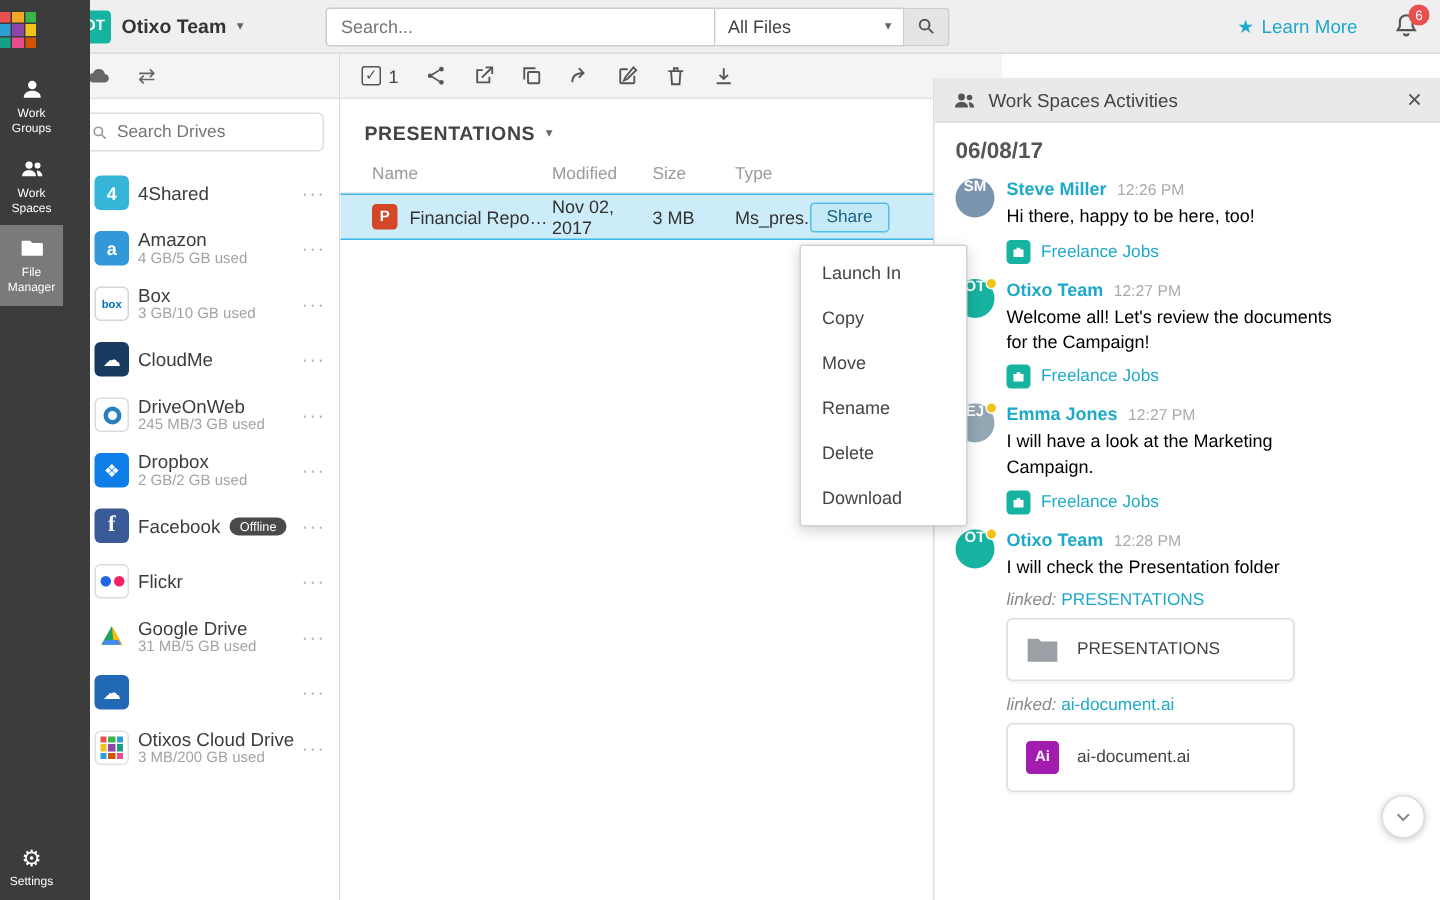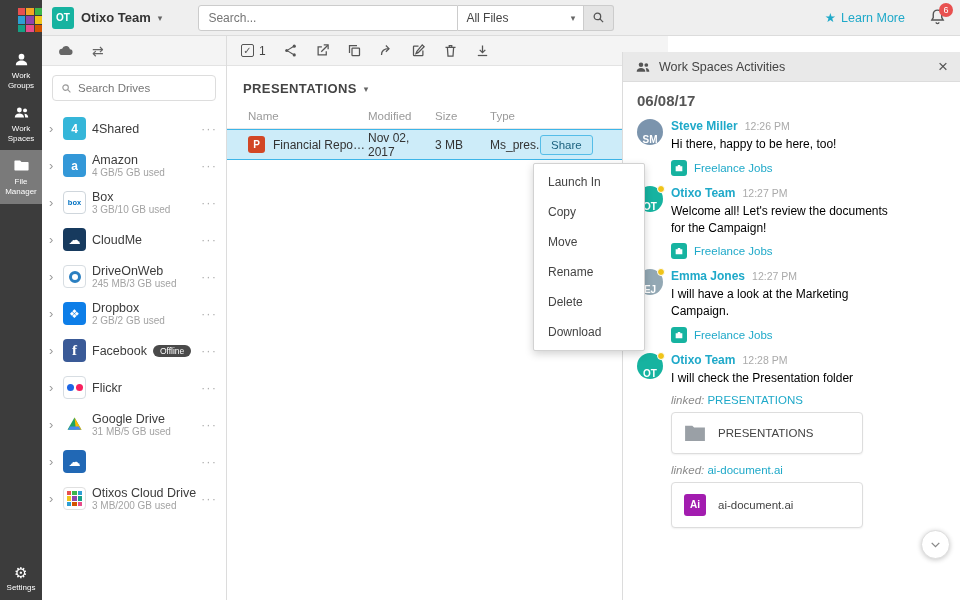--- a/index.html
+++ b/index.html
@@ -1,39 +1,39 @@
 <!DOCTYPE html>
 <html style="--accent: #1fa9c9; --teal: #16b3a0; --selection_bg: #cdecf9; --selection_border: #3db5e8; --badge_red: #e8504f;"><head>
 <meta charset="utf-8">
 <style>
   *{box-sizing:border-box;margin:0;padding:0}
   html,body{width:960px;height:600px;overflow:hidden}
   body{font-family:"Liberation Sans","DejaVu Sans",sans-serif;background:#fff;position:relative;font-size:12px;color:#333}
   .app{position:absolute;inset:0;width:960px;height:600px;background:#fff}
 
   
-  .rail{position:absolute;left:0;top:0;width:42px;height:600px;background:#3c3c3c;display:flex;flex-direction:column;align-items:flex-end;z-index:9}
+  .rail{position:absolute;left:0;top:0;width:60px;height:600px;background:#3c3c3c;display:flex;flex-direction:column;align-items:flex-start;z-index:9}
   .logo{width:24px;height:24px;margin:8px 0 12px;display:grid;grid-template-columns:repeat(3,1fr);gap:1px}
   .logo i{display:block}
   .logo i:nth-child(1){background:#e8504f}.logo i:nth-child(2){background:#f5a623}.logo i:nth-child(3){background:#3bb54a}
   .logo i:nth-child(4){background:#2e9fd4}.logo i:nth-child(5){background:#8e44ad}.logo i:nth-child(6){background:#f0c419}
   .logo i:nth-child(7){background:#16a085}.logo i:nth-child(8){background:#e74c8b}.logo i:nth-child(9){background:#d35400}
   .rail-item{width:42px;padding:7px 2px;display:flex;flex-direction:column;align-items:center;gap:3px;color:#fff;font-size:8px;text-align:center;line-height:1.2;cursor:pointer}
   .rail-item svg{width:17px;height:17px;fill:#fff}
   .rail-item.active{background:#7a7a7a}
   .rail-spacer{flex:1}
   .gear{font-size:15px;line-height:15px}
 
   
   .topbar{position:absolute;left:42px;top:0;right:0;height:36px;background:#efefef;border-bottom:1px solid #dcdcdc;display:flex;align-items:center}
   .team{display:flex;align-items:center;gap:7px;margin-left:10px;cursor:pointer}
   .team-badge{width:22px;height:22px;border-radius:3px;background:#16b3a0;color:#fff;font-weight:bold;font-size:10px;display:flex;align-items:center;justify-content:center}
   .team-name{font-size:13px;color:#333;font-weight:bold}
   .caret{font-size:9px;color:#666}
-  .searchgrp{display:flex;align-items:center;margin-left:36px;height:26px}
+  .searchgrp{display:flex;align-items:center;margin-left:55px;height:26px}
   .searchgrp input{width:260px;height:26px;border:1px solid #ccc;border-radius:3px 0 0 3px;padding:0 9px;font-size:12px;background:#fff;color:#333;outline:none}
   .filter{width:126px;height:26px;border:1px solid #ccc;border-left:none;background:#fff;display:flex;align-items:center;justify-content:space-between;padding:0 8px;font-size:12px;color:#444;cursor:pointer}
   .searchbtn{width:30px;height:26px;border:1px solid #ccc;border-left:none;border-radius:0 3px 3px 0;background:#e4e4e4;display:flex;align-items:center;justify-content:center;cursor:pointer;color:#555}
   .searchbtn svg{width:13px;height:13px}
   .top-right{margin-left:auto;display:flex;align-items:center;gap:24px;margin-right:14px}
   .learnmore{color:#1fa9c9;font-size:12.5px;display:flex;align-items:center;gap:5px;cursor:pointer}
   .bellwrap{position:relative;cursor:pointer;color:#555}
   .bellwrap svg{width:17px;height:17px}
   .bellbadge{position:absolute;top:-5px;right:-7px;min-width:14px;height:14px;border-radius:8px;background:#e8504f;color:#fff;font-size:9px;display:flex;align-items:center;justify-content:center;padding:0 3px}
 
@@ -100,21 +100,21 @@
 
   
   .panel{position:absolute;right:0;top:52px;width:338px;bottom:0;background:#fff;border-left:1px solid #dcdcdc;overflow:hidden}
   .panel-head{height:30px;background:#e9e9e9;border-bottom:1px solid #dcdcdc;display:flex;align-items:center;gap:8px;padding:0 12px;color:#555}
   .panel-head svg{width:16px;height:16px;fill:#555}
   .panel-title{font-size:12.5px;color:#444}
   .closex{margin-left:auto;font-size:17px;color:#555;cursor:pointer;line-height:1}
   .panel-body{padding:10px 14px 0;position:relative}
   .actdate{font-size:15px;font-weight:bold;color:#555;margin-bottom:10px}
   .msg{position:relative;padding-left:34px;margin-bottom:10px}
-  .avatar{position:absolute;left:0;top:0;width:26px;height:26px;border-radius:50%;color:#fff;font-size:10px;font-weight:bold;display:flex;align-items:flex-end;justify-content:center;cursor:pointer}
+  .avatar{position:absolute;left:0;top:0;width:26px;height:26px;border-radius:50%;color:#fff;font-size:10px;font-weight:bold;display:flex;align-items:flex-start;justify-content:center;cursor:pointer}
   .av-sm{background:#7b94ad}.av-ot{background:#16b3a0}.av-ej{background:#93a8b4}
   .status{position:absolute;top:-1px;right:-2px;width:8px;height:8px;border-radius:50%;background:#f0c419;border:1.5px solid #fff}
   .msg-head{display:flex;align-items:baseline;gap:7px}
   .uname{color:#1fa9c9;font-weight:bold;font-size:12px;cursor:pointer}
   .mtime{color:#aaa;font-size:10.5px}
   .mtext{font-size:12px;color:#000000;line-height:1.4;margin:3px 0 7px;max-width:232px}
   .chip{display:flex;align-items:center;gap:7px;margin:2px 0 10px;cursor:pointer}
   .chip-ico{width:16px;height:16px;border-radius:3px;background:#16b3a0;display:flex;align-items:center;justify-content:center}
   .chip-ico svg{width:10px;height:10px;fill:#fff}
   .chip span{color:#1fa9c9;font-size:11.5px}

